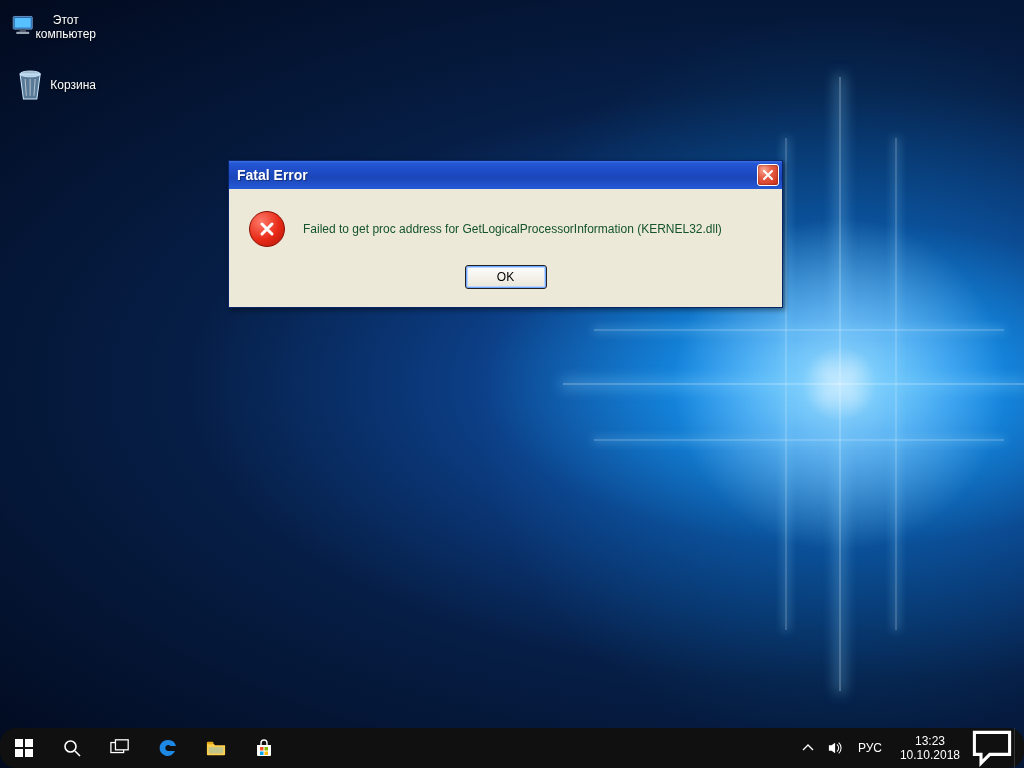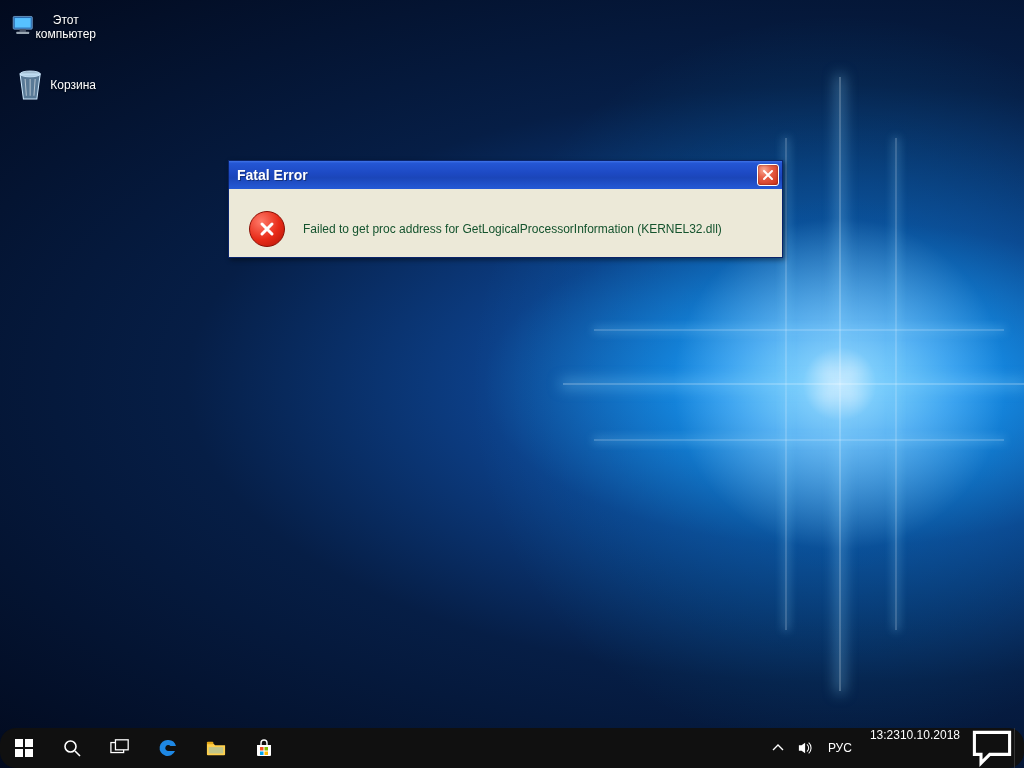--- a/index.html
+++ b/index.html
@@ -78,21 +78,21 @@
     background:#101010; display:flex; align-items:center; color:#fff;border-radius:16px;
   }
   .tb-left { display:flex; align-items:center; height:100%; }
   .tb-item { width:48px; height:100%; display:flex; align-items:center; justify-content:center; cursor:pointer; }
   .tb-item svg { width:20px; height:20px; }
   .tb-spacer { flex:1; }
   .tb-right { display:flex; align-items:center; height:100%; gap:0; padding-right:4px; }
   .tray { display:flex; align-items:center; height:100%; padding:0 6px; cursor:pointer; font-size:12px; }
   .tray svg { width:16px; height:16px; }
   .lang { font-size:12px; padding:0 8px; height:100%; display:flex; align-items:center; cursor:pointer; }
-  .clock { font-size:12px; text-align:center; line-height:14px; padding:0 10px; height:100%; display:flex; flex-direction:row; justify-content:center; cursor:pointer; }
+  .clock { font-size:12px; text-align:center; line-height:14px; padding:0 10px; height:100%; display:flex; flex-direction:column; justify-content:center; cursor:pointer; }
   .actioncenter { width:44px; height:100%; display:flex; align-items:center; justify-content:center; cursor:pointer; }
   .showdesktop { width:6px; height:100%; border-left:1px solid #333; cursor:pointer; }
 </style>
 </head>
 <body>
 
 <div class="desktop">
   <div class="pane-extra a"></div>
   <div class="pane-extra b"></div>
   <div class="pane-extra c"></div>
@@ -128,20 +128,23 @@
       </div>
     </div>
     <div class="dialog-body">
       <div class="err-icon">
         <svg viewBox="0 0 18 18">
           <path d="M4 4 L14 14 M14 4 L4 14" stroke="#fff" stroke-width="3" stroke-linecap="round"></path>
         </svg>
       </div>
       <div>Failed to get proc address for GetLogicalProcessorInformation (KERNEL32.dll)</div>
     </div>
+    <div class="dialog-buttons">
+      <button class="ok-btn">OK</button>
+    </div>
   </div>
 
   <div class="taskbar">
     <div class="tb-left">
       <div class="tb-item">
         <svg viewBox="0 0 20 20">
           <rect x="1" y="1" width="8" height="8" fill="#fff"></rect>
             <rect x="11" y="1" width="8" height="8" fill="#fff"></rect>
           <rect x="1" y="11" width="8" height="8" fill="#fff"></rect>
             <rect x="11" y="11" width="8" height="8" fill="#fff"></rect>

